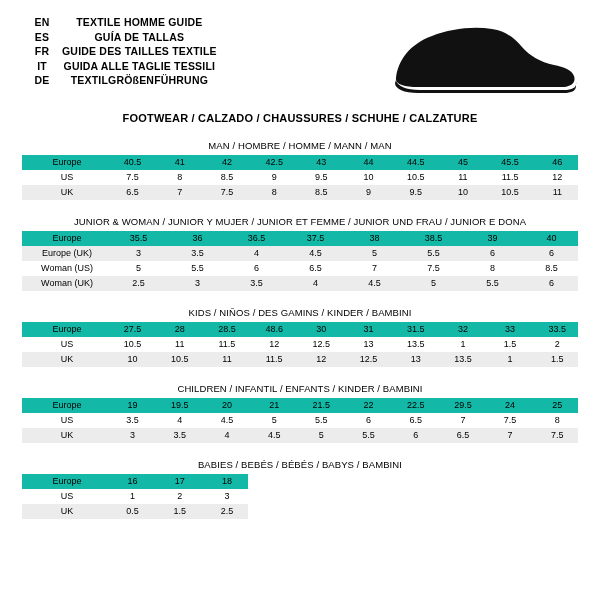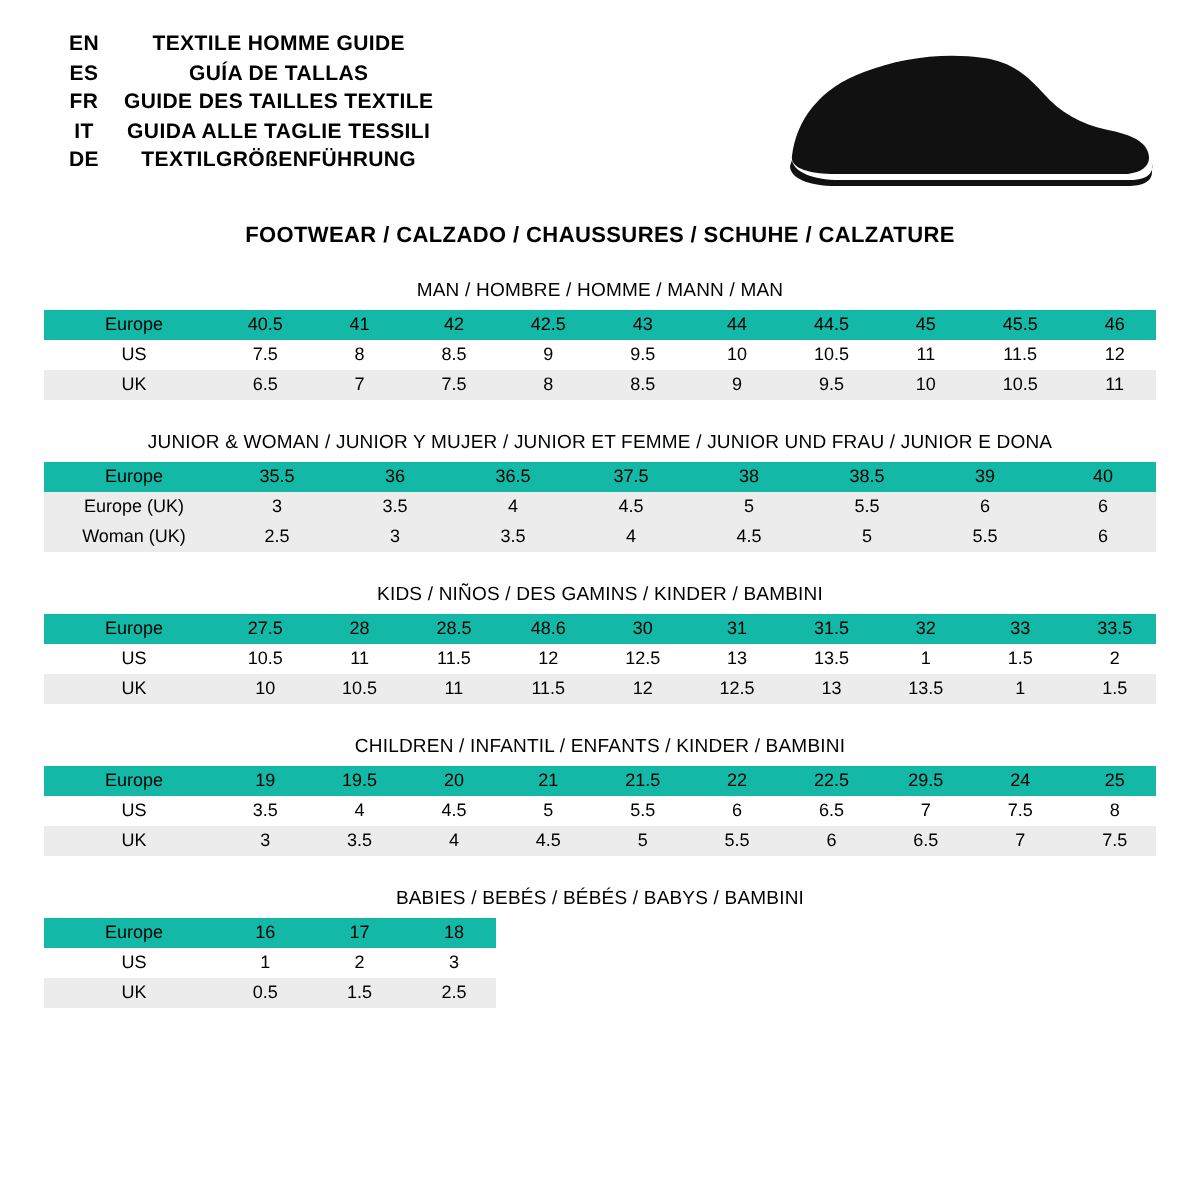--- a/index.html
+++ b/index.html
@@ -219,20 +219,31 @@
               <td class="label">Europe (UK)</td>
               <td>3</td>
               <td>3.5</td>
               <td>4</td>
               <td>4.5</td>
               <td>5</td>
               <td>5.5</td>
               <td>6</td>
               <td>6</td>
             </tr>
+            <tr class="plain">
+              <td class="label">Woman (US)</td>
+              <td>5</td>
+              <td>5.5</td>
+              <td>6</td>
+              <td>6.5</td>
+              <td>7</td>
+              <td>7.5</td>
+              <td>8</td>
+              <td>8.5</td>
+            </tr>
             <tr class="alt">
               <td class="label">Woman (UK)</td>
               <td>2.5</td>
               <td>3</td>
               <td>3.5</td>
               <td>4</td>
               <td>4.5</td>
               <td>5</td>
               <td>5.5</td>
               <td>6</td>

